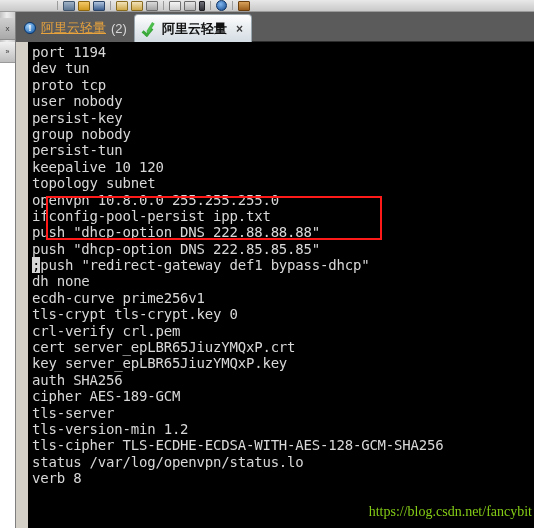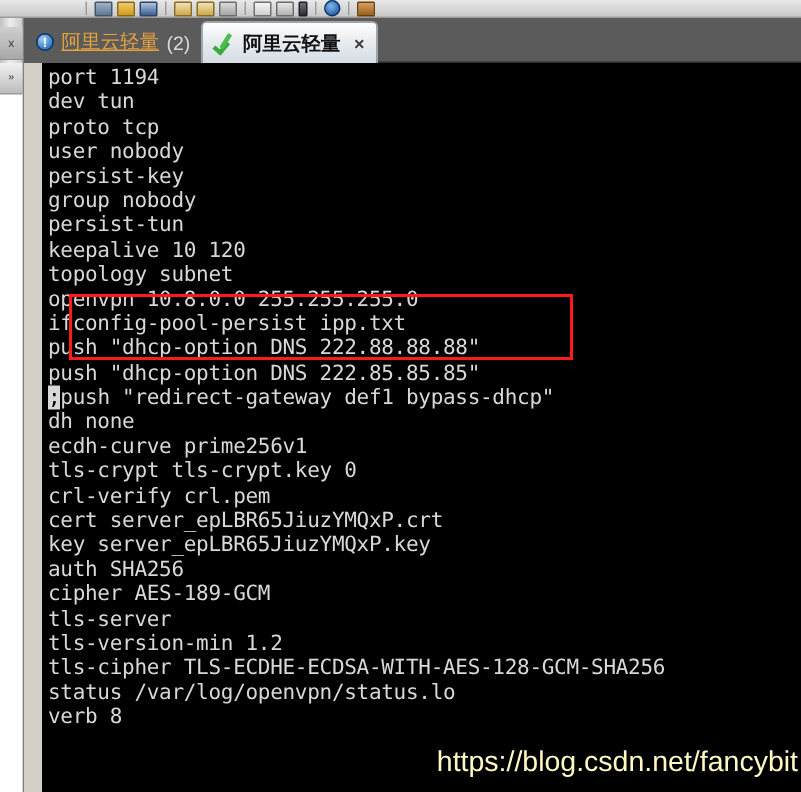--- a/index.html
+++ b/index.html
@@ -210,23 +210,23 @@
     height: 44px;
     border: 2px solid #ff1a1a;
     pointer-events: none;
   }
 
   
   .watermark {
     position: absolute;
     right: 14px;
     bottom: 8px;
-    color: #fef9c3;
-    font-size: 19px;
-    font-family: Liberation Sans, sans-serif;
+    color: #84cc16;
+    font-size: 14px;
+    font-family: Liberation Serif, serif;
   }
 </style>
 </head>
 <body>
 
 <div id="app">
 
   <div class="toolbar">
     <span class="tb-sep"></span>
     <span class="tb-ico ic-a"></span>

